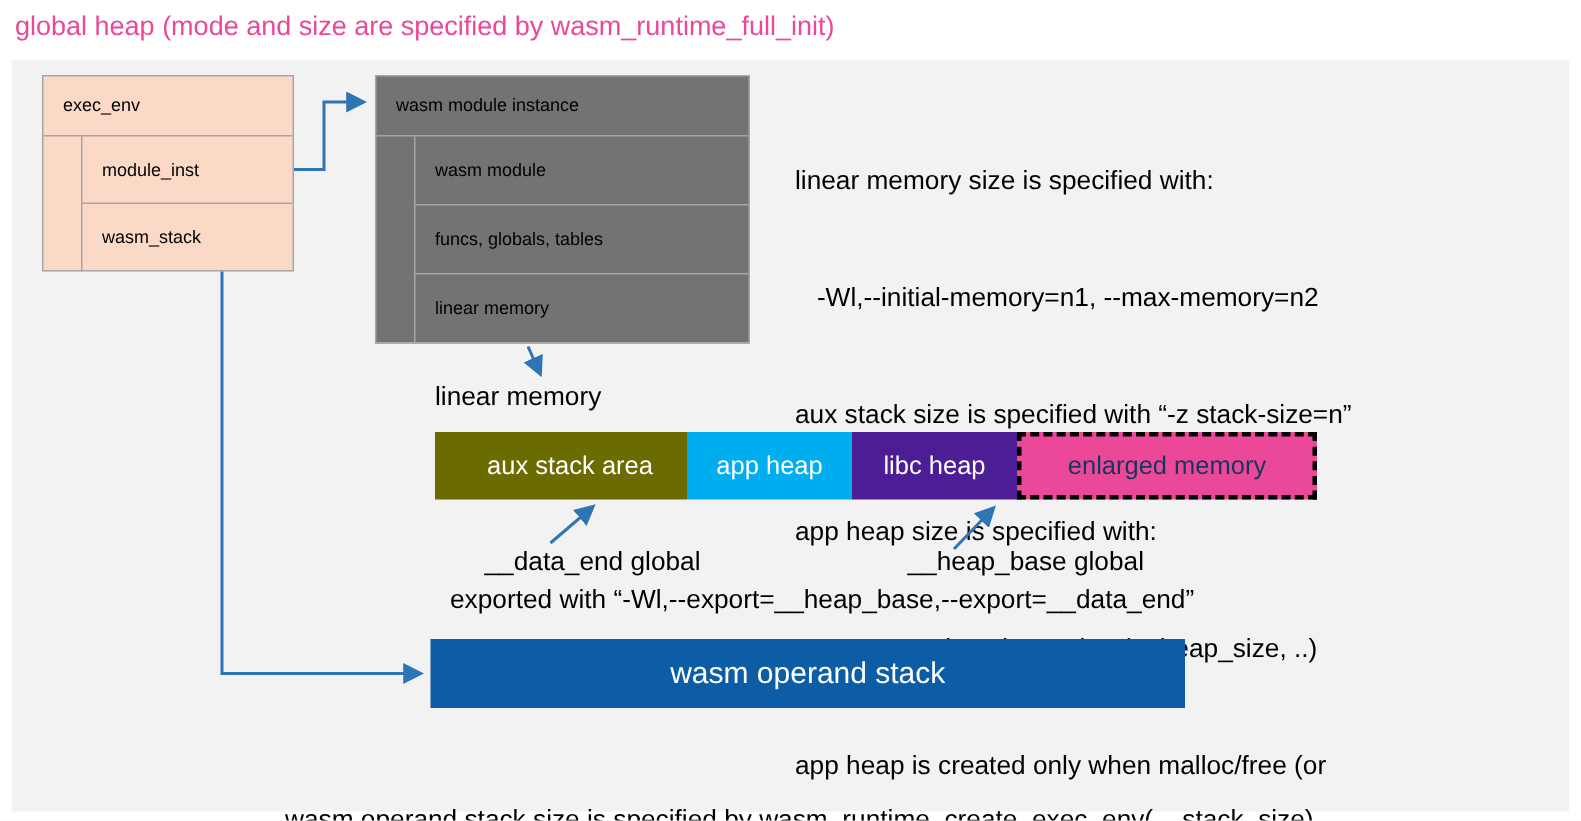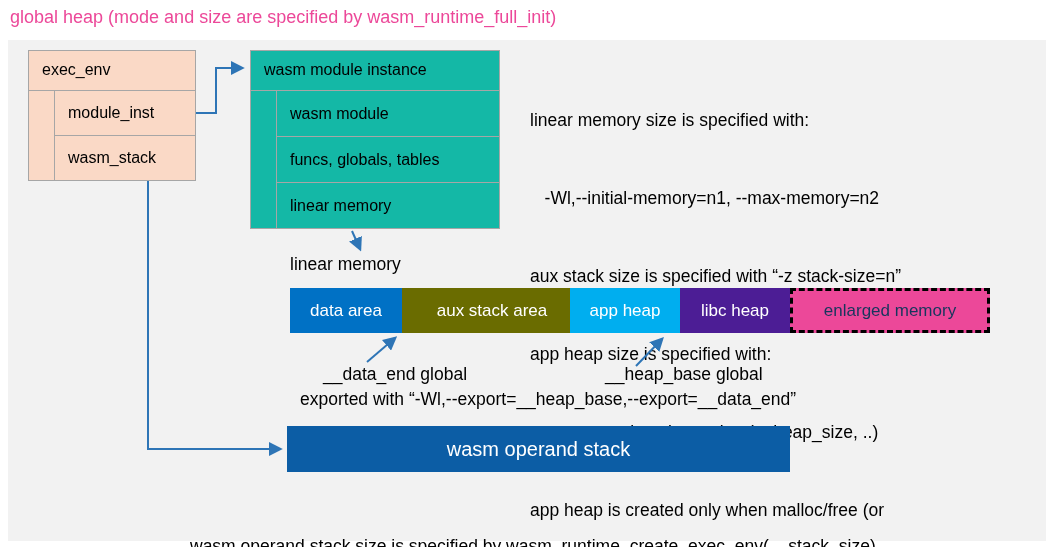--- a/index.html
+++ b/index.html
@@ -3,23 +3,23 @@
 <meta charset="utf-8">
 <style>
   html,body{margin:0;padding:0;background:#ffffff;width:1054px;height:547px;overflow:hidden;
     font-family:"Liberation Sans","DejaVu Sans",sans-serif;color:#000;}
   .stage{position:relative;width:1054px;height:547px;}
   .abs{position:absolute;}
   .panel{left:8px;top:40px;width:1038px;height:501px;background:#F2F2F2;}
   .title{left:10px;top:7px;font-size:18px;color:#ec4899;white-space:pre;}
 
   
-  .group{box-sizing:border-box;border:1px solid #A6A6A6;font-size:16px;}
+  .group{box-sizing:border-box;border:1px solid #A6A6A6;font-size:12px;}
   .group-peach{background:#FAD9C6;}
-  .group-cream{background:#14b8a6;}
+  .group-cream{background:#737373;}
   .group-header{box-sizing:border-box;height:40px;line-height:38px;padding-left:13px;
     border-bottom:1px solid #A6A6A6;}
   .group-row{box-sizing:border-box;margin-left:25px;height:45px;line-height:44px;padding-left:13px;
     border-left:1px solid #A6A6A6;border-bottom:1px solid #A6A6A6;}
   .group-row.mi{height:46px;line-height:45px;}
   .group-row:last-child{border-bottom:none;}
 
   .notes{font-size:17.5px;line-height:26px;white-space:pre;}
   .label-text{font-size:17.5px;white-space:pre;}
 
@@ -61,21 +61,20 @@
     <div>aux stack size is specified with “-z stack-size=n”</div>
     <div>app heap size is specified with:</div>
     <div>   wasm_runtime_instantiate(.., heap_size, ..)</div>
     <div>app heap is created only when malloc/free (or</div>
     
   </div>
 
   <div class="abs label-text" style="left:290px;top:254px;">linear memory</div>
 
   <div class="abs membar" style="left:290px;">
-    <div class="seg" style="width: 112px; background-color: rgb(0, 113, 197);">data area</div>
     <div class="seg" style="width: 168px; background-color: rgb(106, 108, 0); padding-left: 12px;">aux stack area</div>
     <div class="seg" style="width: 110px; background-color: rgb(0, 174, 239);">app heap</div>
     <div class="seg" style="width: 110px; background-color: #4c1d95;">libc heap</div>
     <div class="seg seg-enlarged" style="width:200px;">enlarged memory</div>
   </div>
 
   <div class="abs label-text" style="left:323px;top:364px;">__data_end global</div>
   <div class="abs label-text" style="left:605px;top:364px;">__heap_base global</div>
   <div class="abs label-text" style="left:300px;top:389px;">exported with “-Wl,--export=__heap_base,--export=__data_end”</div>
 

